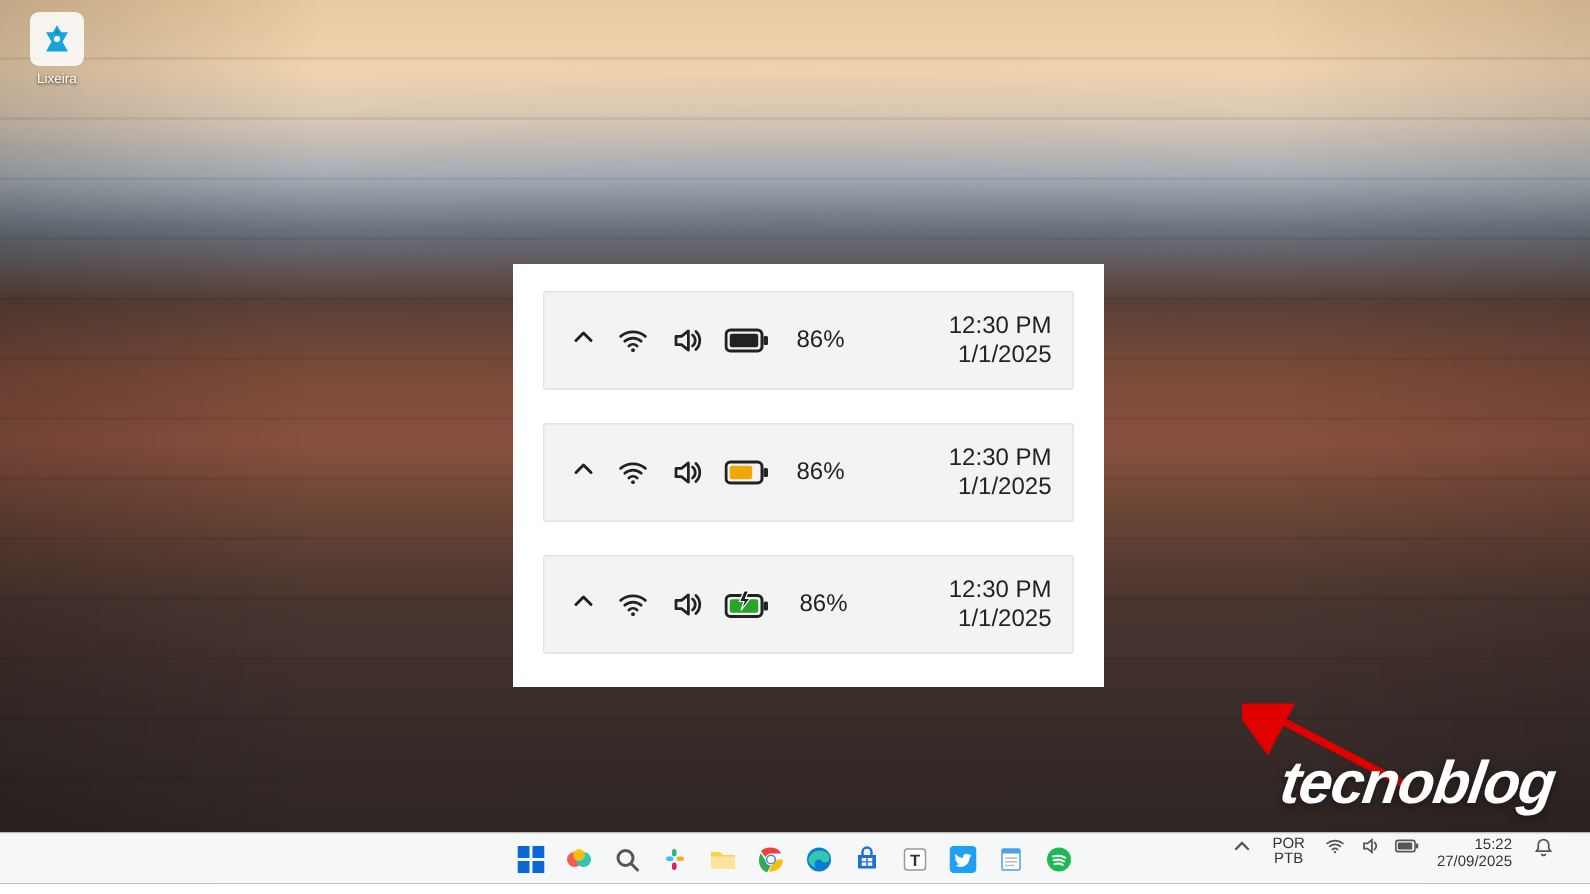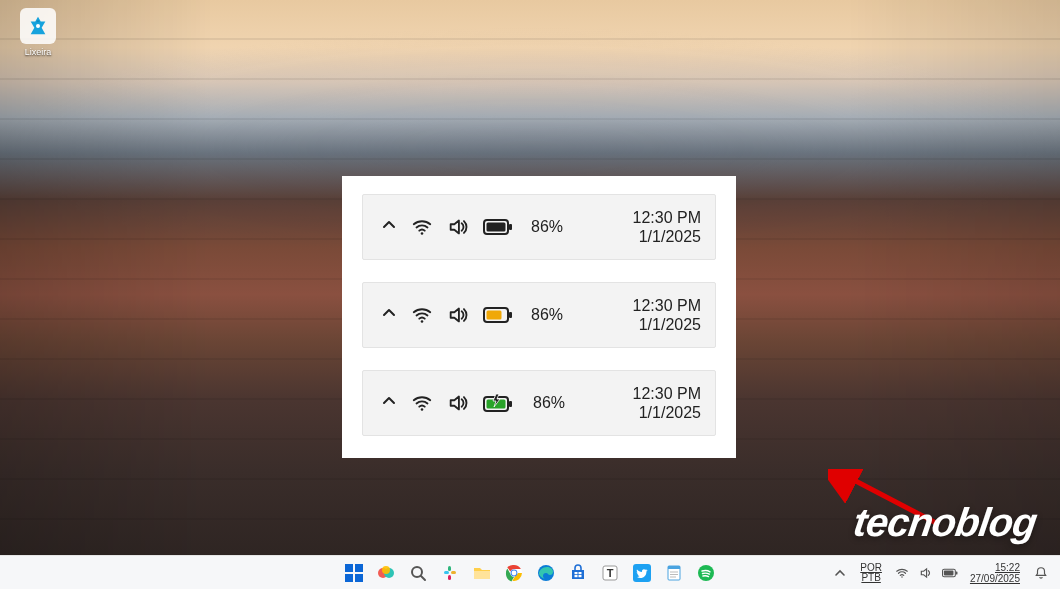--- a/index.html
+++ b/index.html
@@ -137,27 +137,26 @@
     height: 26px;
     display: flex;
     align-items: center;
     justify-content: center;
     border-radius: 4px;
     cursor: pointer;
   }
   .taskbar-right {
     margin-left: auto;
     display: flex;
-    align-items: center;
+    align-items: flex-start;
     gap: 8px;
     height: 100%;
-    padding-right: 10px;
+    padding-right: 22px;
     font-size: 10px;
     color: #333;
-    text-decoration: underline;
   }
   .tb-lang { text-align: center; line-height: 1; cursor:pointer; padding: 2px 4px; border-radius:3px; }
   .tb-mini { width:16px; height:16px; display:flex; align-items:center; justify-content:center; cursor:pointer; }
   .tb-clock { text-align: right; line-height: 1.1; cursor:pointer; padding: 2px 4px; border-radius:3px; }
   .tb-notif { width:18px; height:18px; display:flex; align-items:center; justify-content:center; cursor:pointer; padding:2px; border-radius:3px; }
 </style>
 </head>
 <body>
 
 <div class="desktop">

